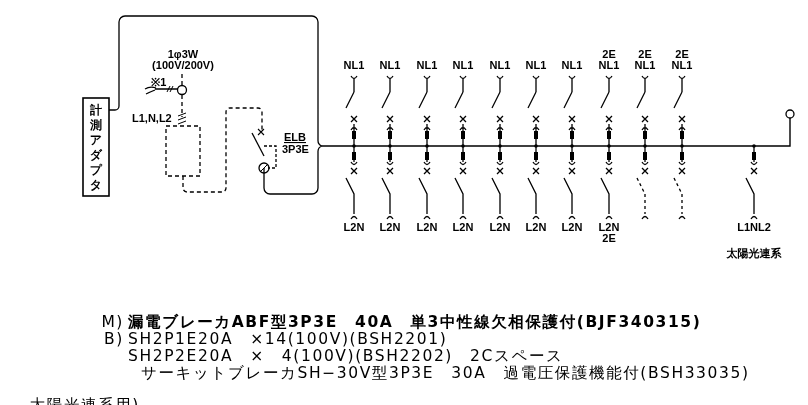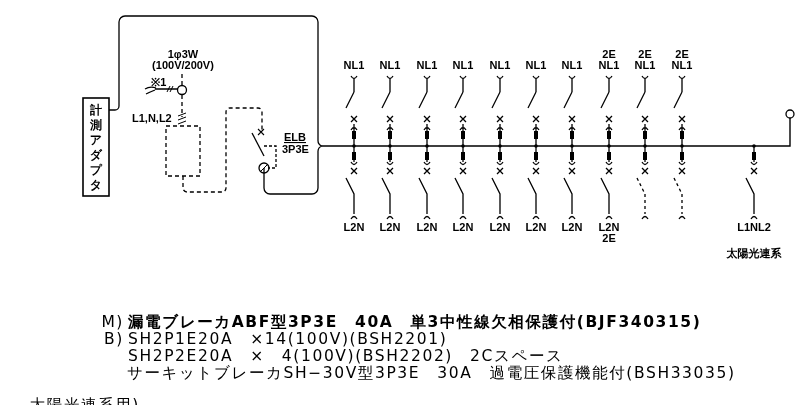--- a/index.html
+++ b/index.html
@@ -237,15 +237,15 @@
   </div>
   <div class="note-line" style="top:17px;right:0;left:0;">
     <span style="position:absolute;right:684px;">B)</span>
     <span style="position:absolute;left:128px;">SH2P1E20A　×14(100V)(BSH2201)</span>
   </div>
   <div class="note-line" style="top:34px;right:0;left:0;">
     <span style="position:absolute;left:128px;">SH2P2E20A　×　4(100V)(BSH2202)　2Cスペース</span>
   </div>
   <div class="note-line" style="top:51px;right:0;left:0;">
     <span style="position:absolute;right:668px;margin-top:32px;">太陽光連系用)</span>
-    <span style="position:absolute;left:127px;">サーキットブレーカSH−30V型3P3E　30A　過電圧保護機能付(BSH33035)</span>
+    <span style="position:absolute;left:141px;">サーキットブレーカSH−30V型3P3E　30A　過電圧保護機能付(BSH33035)</span>
   </div>
 </div>
 
 </body></html>

